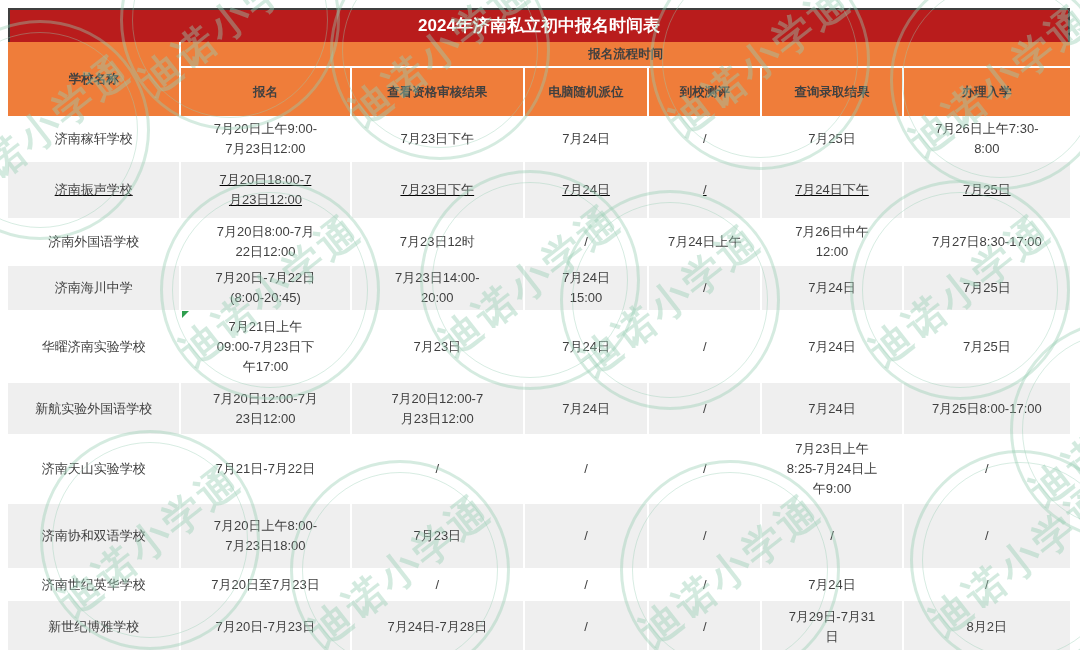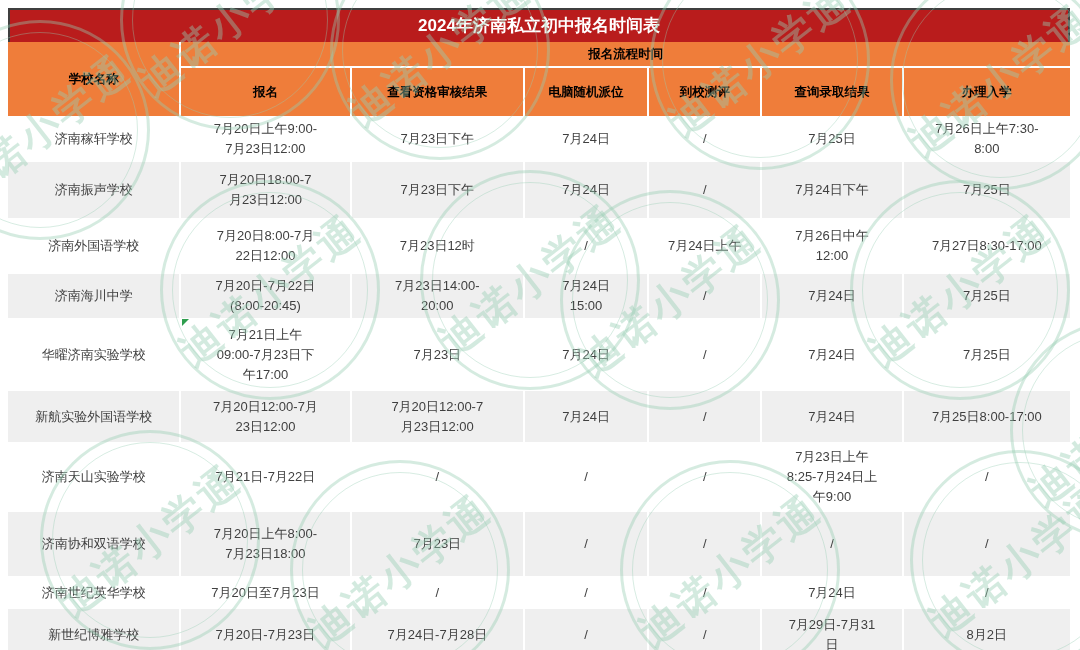--- a/index.html
+++ b/index.html
@@ -14,21 +14,21 @@
   .seal span{transform:rotate(-38deg);font-size:40px;font-weight:bold;letter-spacing:3px;
         color:rgba(150,205,178,.42);white-space:nowrap;}
 
   .tablewrap{position:absolute;left:8px;top:8px;width:1062px;z-index:1;}
   .title{height:32px;line-height:32px;text-align:center;color:#ffffff;font-size:17px;font-weight:bold;
         background:#b91c1c;border:2px solid #3f3f3f;border-bottom:none;}
 
   table{width:100%;border-collapse:separate;border-spacing:0;table-layout:fixed;}
   th,td{box-sizing:border-box;padding:2px 4px;text-align:center;vertical-align:middle;}
 
-  thead th{background:#ef7d3a;color:#000000;font-weight:bold;font-size:12.5px;}
+  thead th{background:#ef7d3a;color:#404040;font-weight:bold;font-size:12.5px;}
   tr.h1{height:26px;}
   tr.h2 th{height:48px;border-right:2px solid #ffffff;}
   tr.h2 th:last-child{border-right:none;}
   th.school-h{border-right:2px solid #ffffff;}
   th.group-h{border-bottom:2px solid #ffffff;}
 
   tbody td{background:#ffffff;color:#404040;font-size:13px;line-height:1.55;
         border-right:2px solid #ffffff;white-space:pre-line;position:relative;}
   tbody td:last-child{border-right:none;}
   tbody tr.alt td{background:#efefef;}
@@ -72,31 +72,31 @@
             <td>济南稼轩学校</td>
             <td>7月20日上午9:00-
 7月23日12:00</td>
             <td>7月23日下午</td>
             <td>7月24日</td>
             <td>/</td>
             <td>7月25日</td>
             <td>7月26日上午7:30-
 8:00</td>
           </tr>
-          <tr class="alt" style="height: 56px;">
+          <tr class="alt" style="height: 56px; text-decoration: underline;">
             <td>济南振声学校</td>
             <td>7月20日18:00-7
 月23日12:00</td>
             <td>7月23日下午</td>
             <td>7月24日</td>
             <td>/</td>
             <td>7月24日下午</td>
             <td>7月25日</td>
           </tr>
-          <tr style="height: 56px;">
+          <tr style="height: 48px;">
             <td>济南外国语学校</td>
             <td>7月20日8:00-7月
 22日12:00</td>
             <td>7月23日12时</td>
             <td>/</td>
             <td>7月24日上午</td>
             <td>7月26日中午
 12:00</td>
             <td>7月27日8:30-17:00</td>
           </tr>

